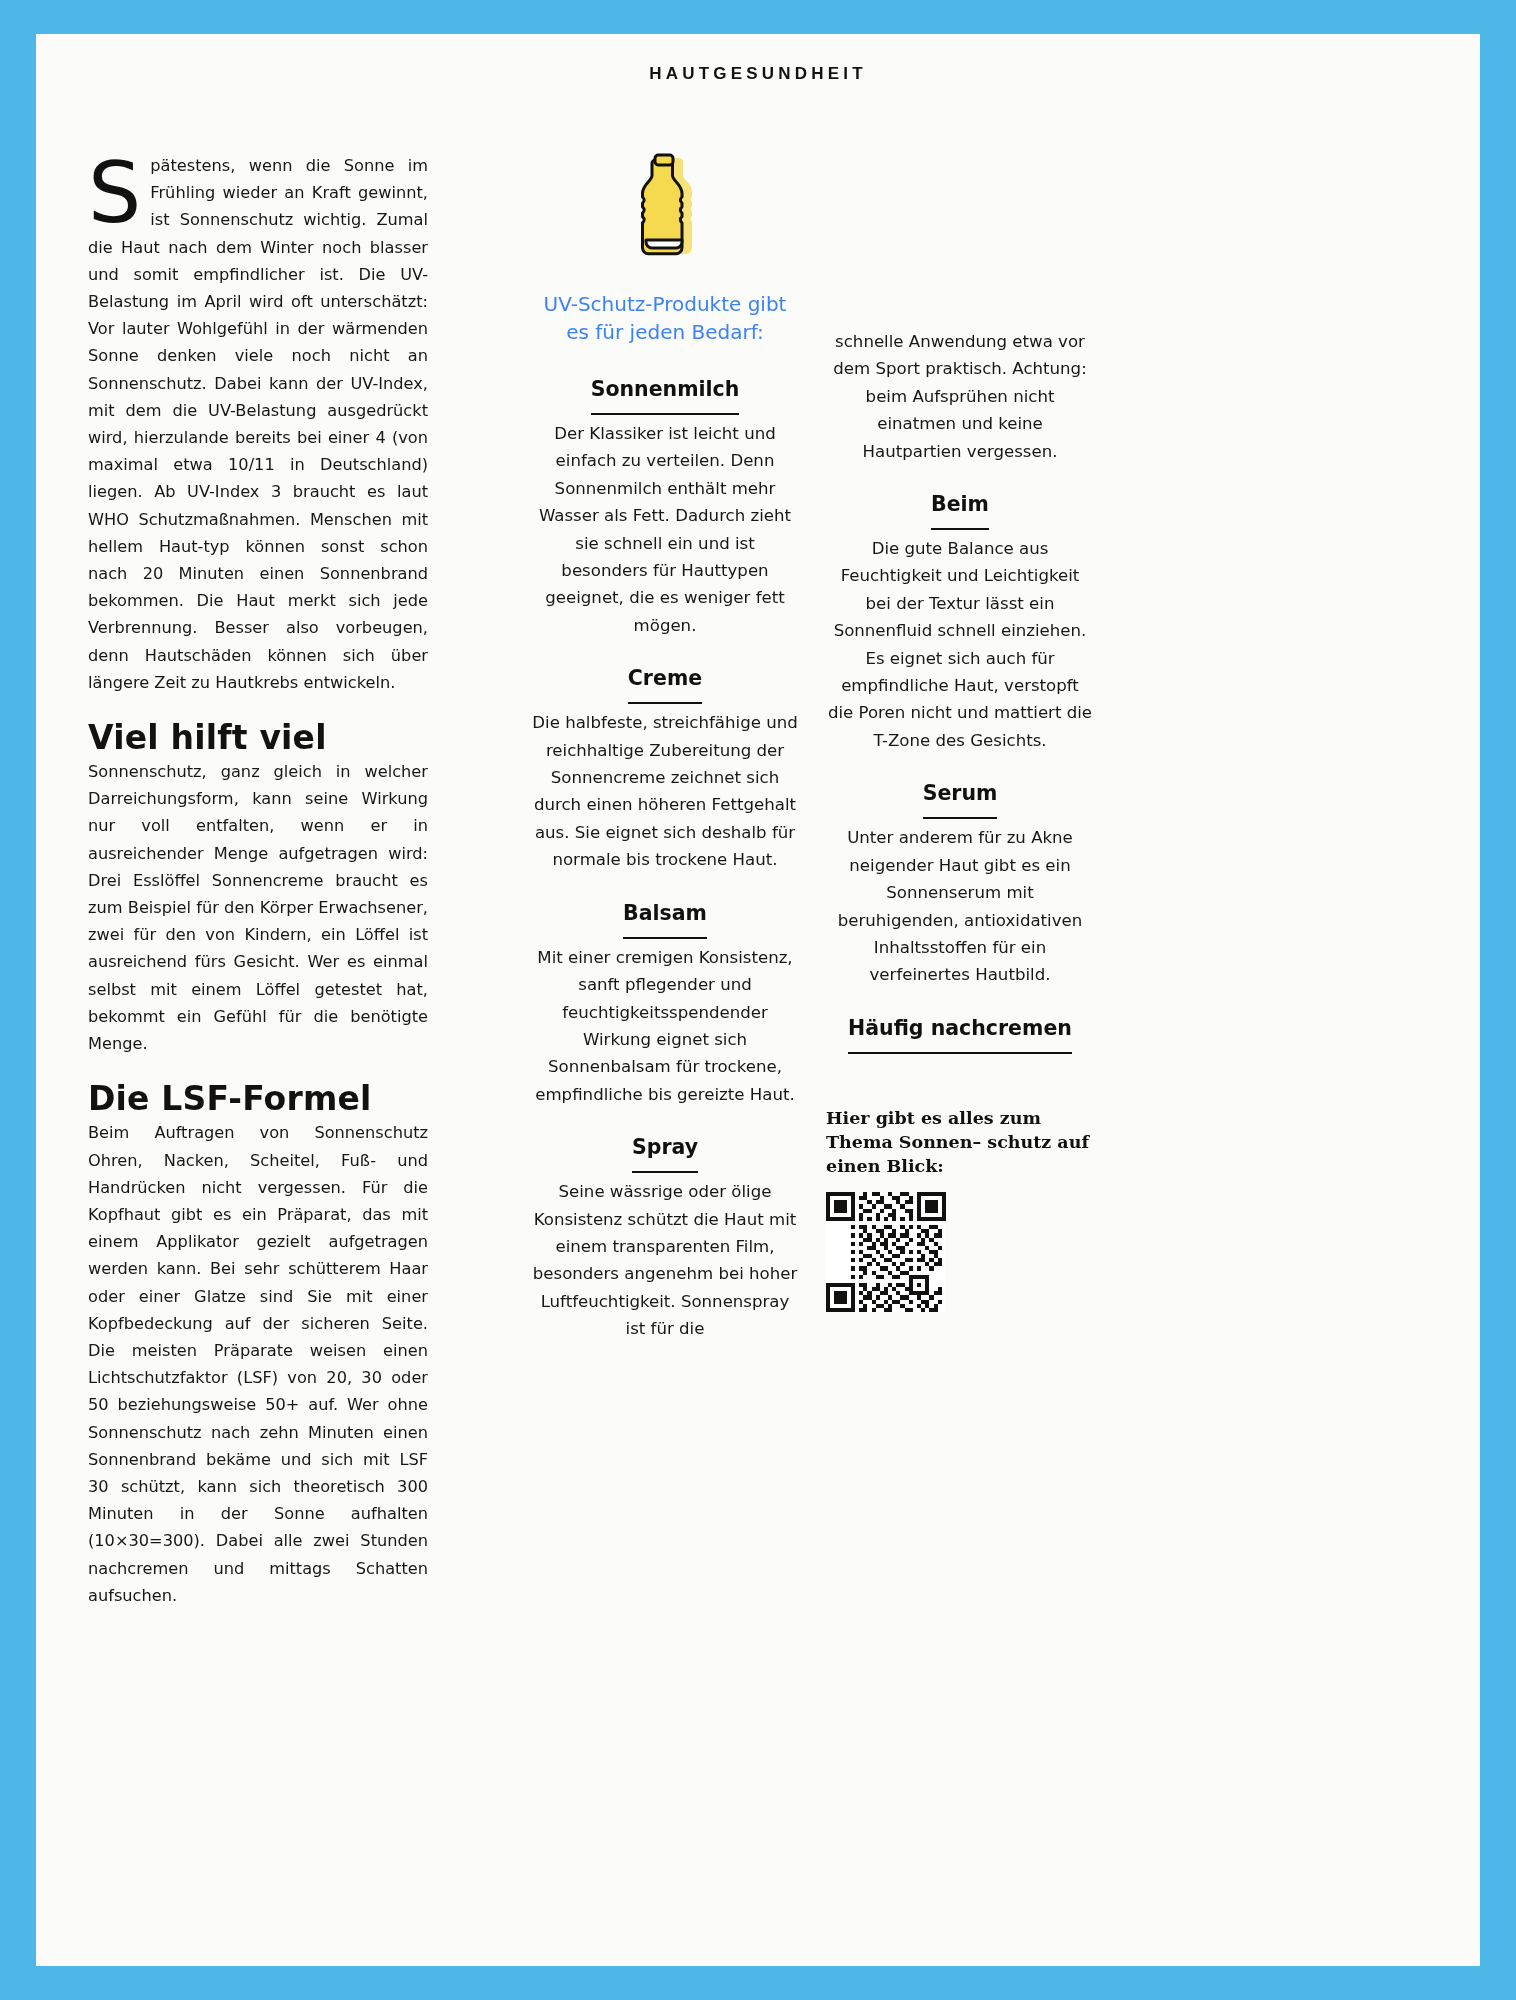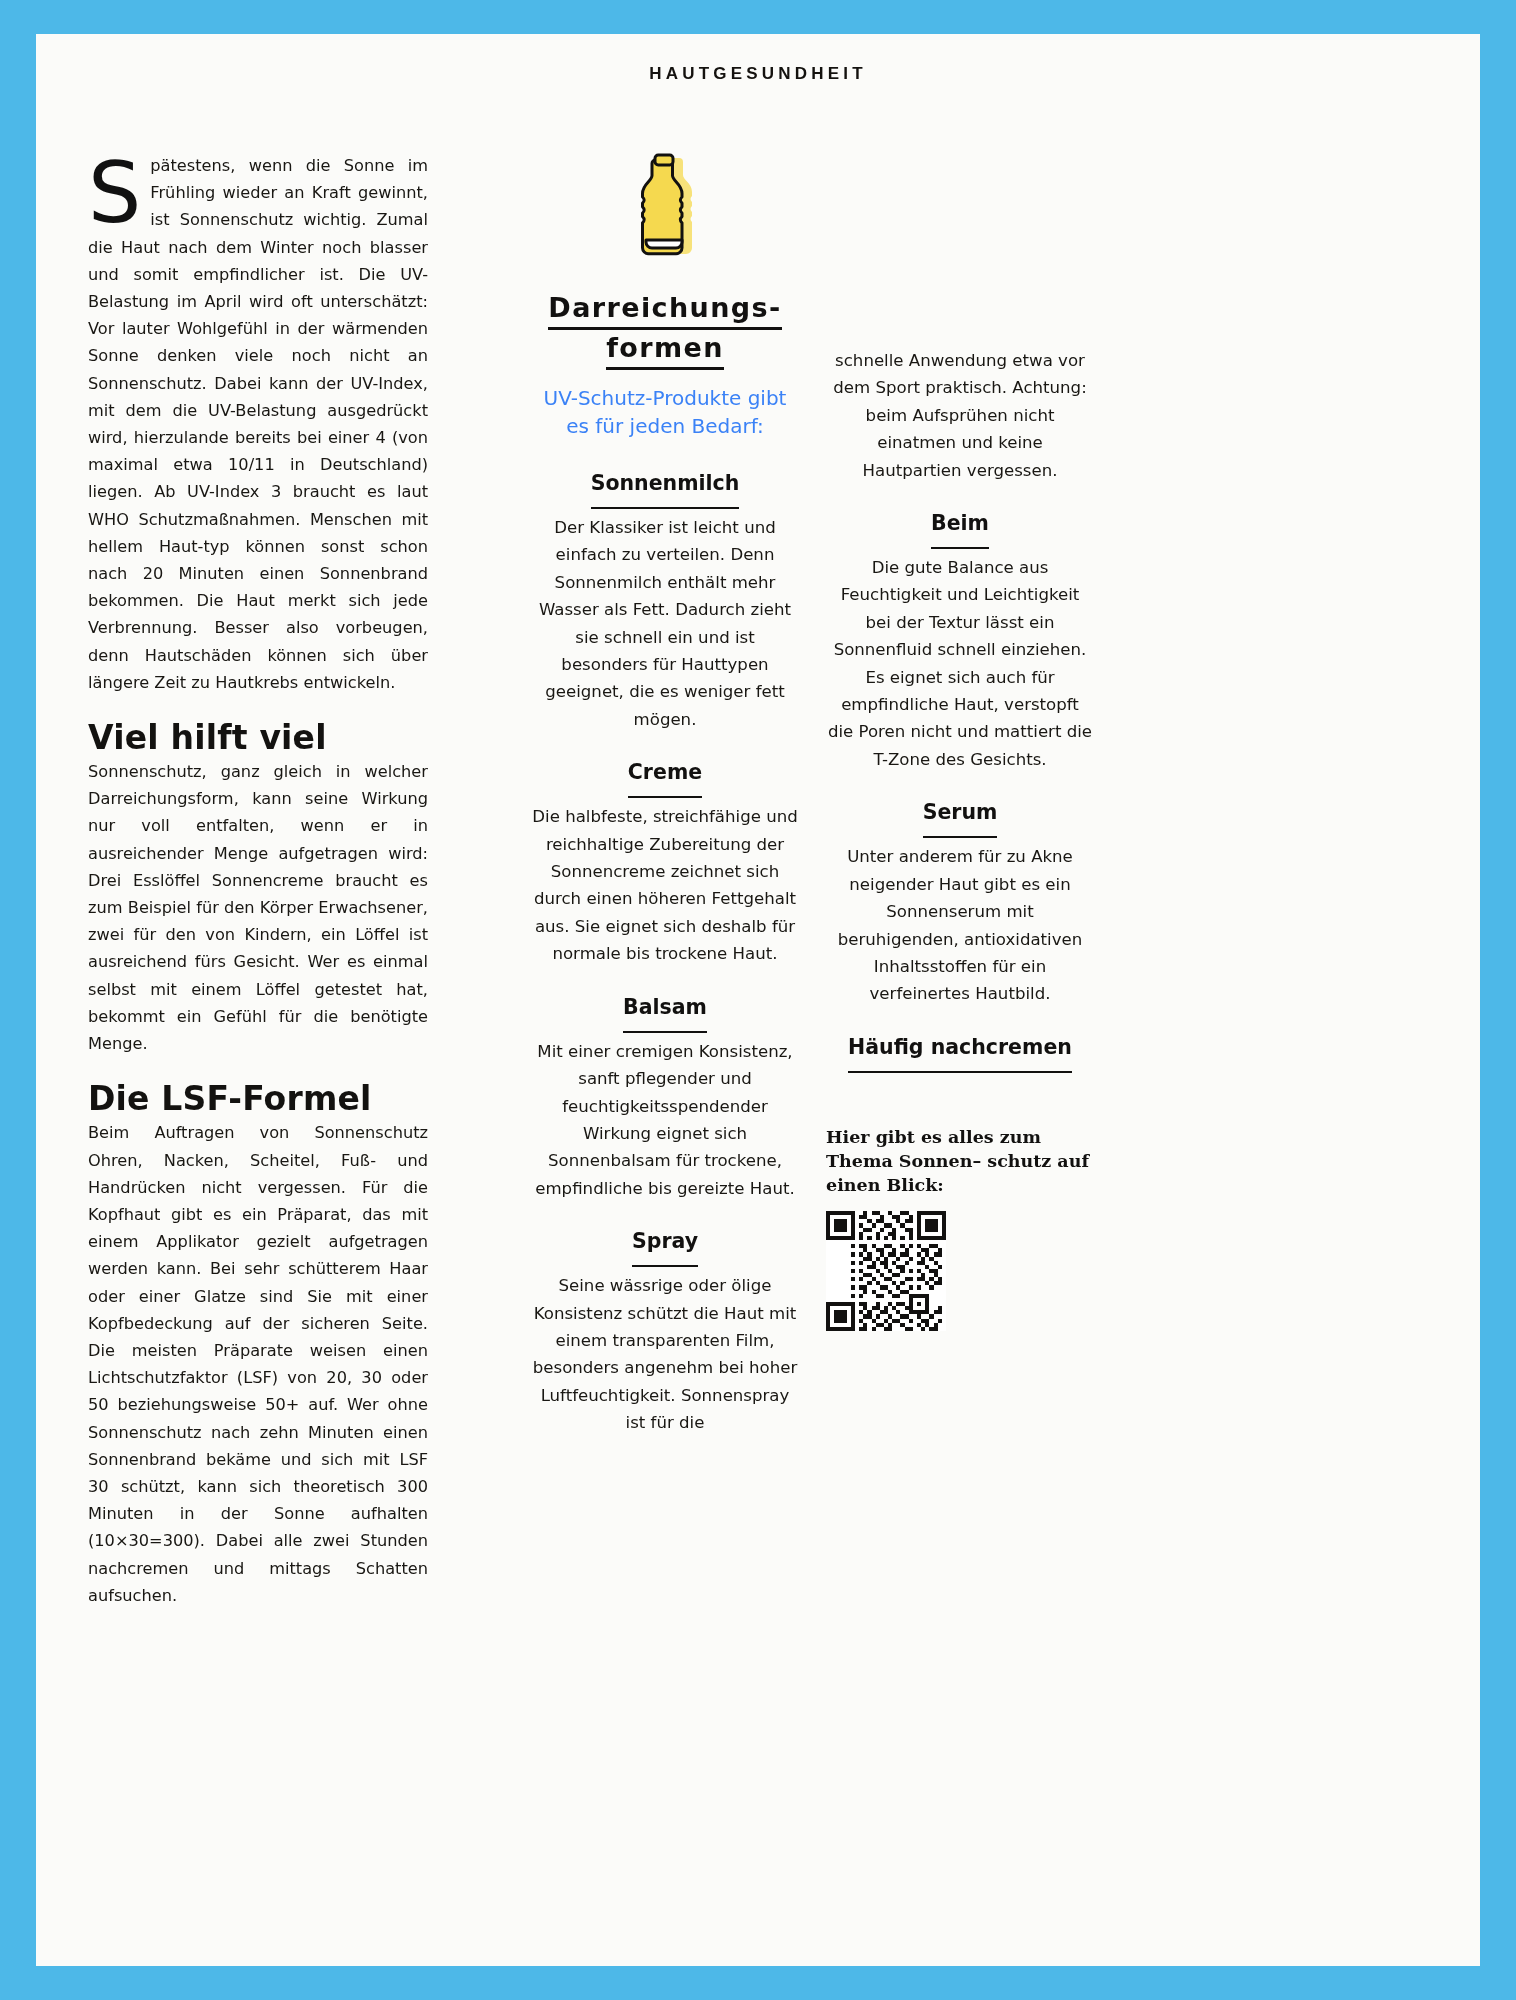--- a/index.html
+++ b/index.html
@@ -242,41 +242,37 @@
           <path d="M44 6 h16 a4 4 0 0 1 4 4 v13 c0 5 9 8 9 17 v4 c-2 2 -2 4 0 6 v4 c-2 2 -2 4 0 6 v4 c-2 2 -2 4 0 6 v26 a6 6 0 0 1 -6 6 h-23 a6 6 0 0 1 -6 -6 v-50 c0 -9 6 -12 6 -17 v-13 a4 4 0 0 1 0 0 z" fill="#f7e27a"></path>
 
           <path d="M36 8 h14 a3.5 3.5 0 0 1 3.5 3.5 v12 c0 5.5 9.5 8.5 9.5 18 v3.5 c-2.2 2 -2.2 4.2 0 6.2 v3.6 c-2.2 2 -2.2 4.2 0 6.2 v3.6 c-2.2 2 -2.2 4.2 0 6.2 v25 a6 6 0 0 1 -6 6 h-27.5 a6 6 0 0 1 -6 -6 v-25 c2.2 -2 2.2 -4.2 0 -6.2 v-3.6 c2.2 -2 2.2 -4.2 0 -6.2 v-3.6 c2.2 -2 2.2 -4.2 0 -6.2 v-3.5 c0 -9.5 9.5 -12.5 9.5 -18 v-12 a3.5 3.5 0 0 1 3.5 -3.5 z" fill="#f5d94f" stroke="#121110" stroke-width="3" stroke-linejoin="round"></path>
 
           <rect x="36" y="3" width="18" height="10" rx="3.2" fill="#f5d94f" stroke="#121110" stroke-width="3"></rect>
 
           <path d="M27 88 h36 v2 a6 6 0 0 1 -6 6 h-24 a6 6 0 0 1 -6 -6 z" fill="#ffffff" stroke="#121110" stroke-width="3" stroke-linejoin="round"></path>
         </svg>
       </div>
 
-      <div class="feature-title">
-        <span>Darreichungs-</span><br>
-        <span>formen</span>
-      </div>
 
       <div class="feature-sub">UV-Schutz-Produkte gibt es für jeden Bedarf:</div>
 
       <h3 class="item-head first"><span>Sonnenmilch</span></h3>
       <p class="feature">Der Klassiker ist leicht und einfach zu verteilen. Denn Sonnenmilch enthält mehr Wasser als Fett. Dadurch zieht sie schnell ein und ist besonders für Hauttypen geeignet, die es weniger fett mögen.</p>
 
       <h3 class="item-head"><span>Creme</span></h3>
       <p class="feature">Die halbfeste, streichfähige und reichhaltige Zubereitung der Sonnencreme zeichnet sich durch einen höheren Fettgehalt aus. Sie eignet sich deshalb für normale bis trockene Haut.</p>
 
       <h3 class="item-head"><span>Balsam</span></h3>
       <p class="feature">Mit einer cremigen Konsistenz, sanft pflegender und feuchtigkeitsspendender Wirkung eignet sich Sonnenbalsam für trockene, empfindliche bis gereizte Haut.</p>
 
       <h3 class="item-head"><span>Spray</span></h3>
       <p class="feature">Seine wässrige oder ölige Konsistenz schützt die Haut mit einem transparenten Film, besonders angenehm bei hoher Luftfeuchtigkeit. Sonnenspray ist für die</p>
     </div>
 
-    <div class="col col-3" style="top:313px;">
+    <div class="col col-3" style="top:294px;">
 
       <p class="feature">schnelle Anwendung etwa vor dem Sport praktisch. Achtung: beim Aufsprühen nicht einatmen und keine Hautpartien vergessen.</p>
 
       <h3 class="item-head"><span>Beim</span></h3>
       <p class="feature">Die gute Balance aus Feuchtigkeit und Leichtigkeit bei der Textur lässt ein Sonnenfluid schnell einziehen. Es eignet sich auch für empfindliche Haut, verstopft die Poren nicht und mattiert die T-Zone des Gesichts.</p>
 
       <h3 class="item-head"><span>Serum</span></h3>
       <p class="feature">Unter anderem für zu Akne neigender Haut gibt es ein Sonnenserum mit beruhigenden, antioxidativen Inhaltsstoffen für ein verfeinertes Hautbild.</p>
 
       <h3 class="item-head"><span>Häufig nachcremen</span></h3>

